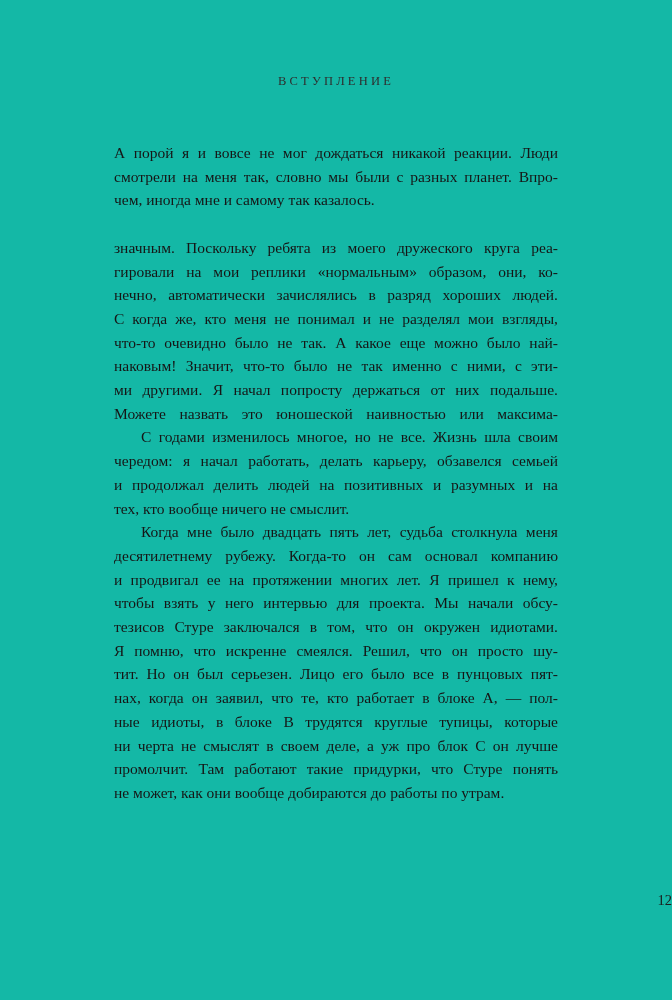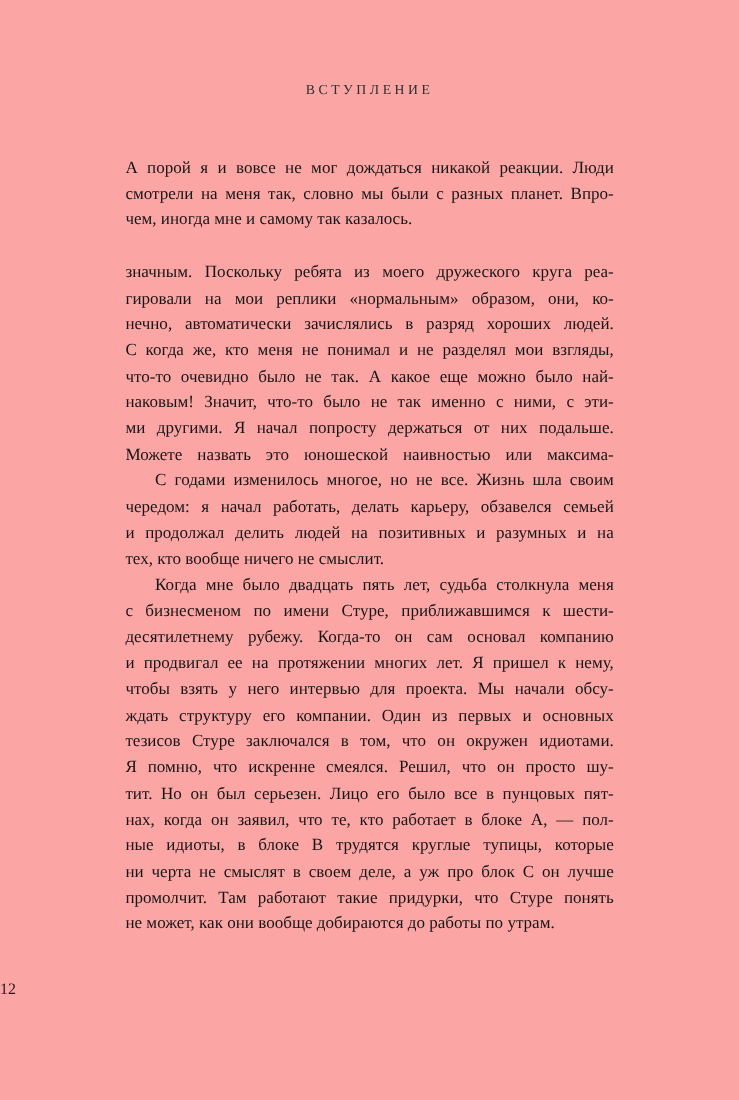--- a/index.html
+++ b/index.html
@@ -4,21 +4,21 @@
 <style>
   html, body {
     margin: 0;
     padding: 0;
     background: #ffffff;
   }
   .page {
     position: relative;
     width: 672px;
     height: 1000px;
-    background: #fca5a5;
+    background: #14b8a6;
     font-family: "Liberation Serif", serif;
     color: #161616;
     overflow: hidden;
   }
   .running-head {
     position: absolute;
     top: 74px;
     left: 0;
     right: 0;
     text-align: center;
@@ -43,21 +43,21 @@
     text-align-last: justify;
     white-space: normal;
   }
   .line.last { text-align-last: left; }
   .line.indent { text-indent: 27px; }
   .page-number {
     position: absolute;
     top: 892px;
     left: 0;
     right: 0;
-    text-align: left;
+    text-align: right;
     font-size: 14.5px;
     color: #1c1c1c;
   }
 </style>
 </head>
 <body>
 
 <div class="page">
   <div class="running-head">ВСТУПЛЕНИЕ</div>
 
@@ -78,25 +78,23 @@
         <div class="line">Можете назвать это юношеской наивностью или максима-</div>
       </div>
       <div class="para">
         <div class="line indent">С годами изменилось многое, но не все. Жизнь шла своим</div>
         <div class="line">чередом: я начал работать, делать карьеру, обзавелся семьей</div>
         <div class="line">и продолжал делить людей на позитивных и разумных и на</div>
         <div class="line last">тех, кто вообще ничего не смыслит.</div>
       </div>
       <div class="para">
         <div class="line indent">Когда мне было двадцать пять лет, судьба столкнула меня</div>
-        <div class="line">с бизнесменом по имени Стуре, приближавшимся к шести-</div>
         <div class="line">десятилетнему рубежу. Когда-то он сам основал компанию</div>
         <div class="line">и продвигал ее на протяжении многих лет. Я пришел к нему,</div>
         <div class="line">чтобы взять у него интервью для проекта. Мы начали обсу-</div>
-        <div class="line">ждать структуру его компании. Один из первых и основных</div>
         <div class="line">тезисов Стуре заключался в том, что он окружен идиотами.</div>
         <div class="line">Я помню, что искренне смеялся. Решил, что он просто шу-</div>
         <div class="line">тит. Но он был серьезен. Лицо его было все в пунцовых пят-</div>
         <div class="line">нах, когда он заявил, что те, кто работает в блоке А, — пол-</div>
         <div class="line">ные идиоты, в блоке В трудятся круглые тупицы, которые</div>
         <div class="line">ни черта не смыслят в своем деле, а уж про блок С он лучше</div>
         <div class="line">промолчит. Там работают такие придурки, что Стуре понять</div>
         <div class="line last">не может, как они вообще добираются до работы по утрам.</div>
       </div>
     </div>

